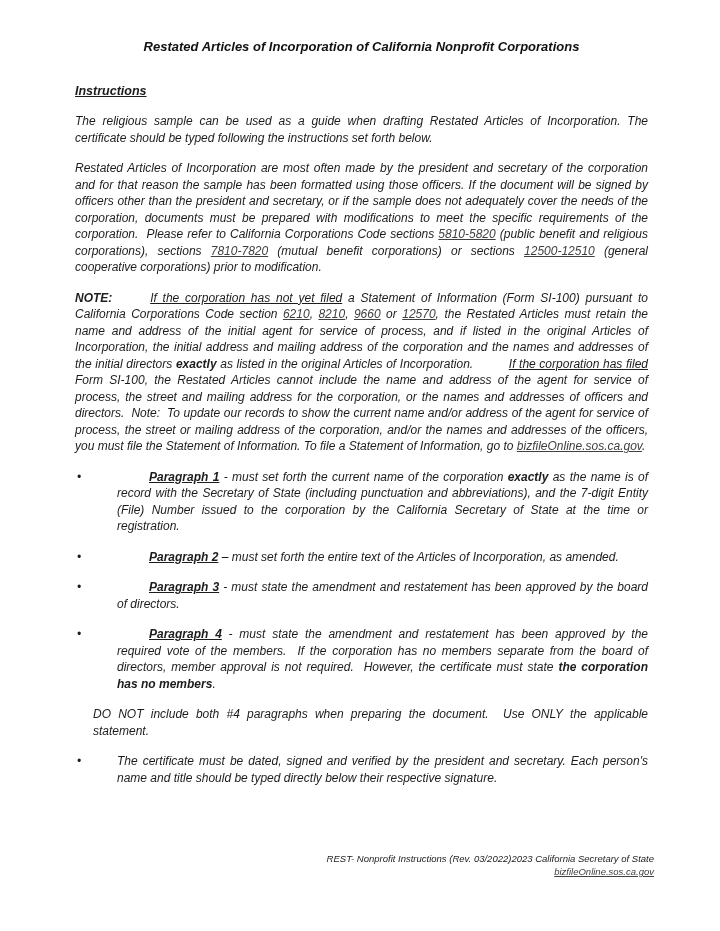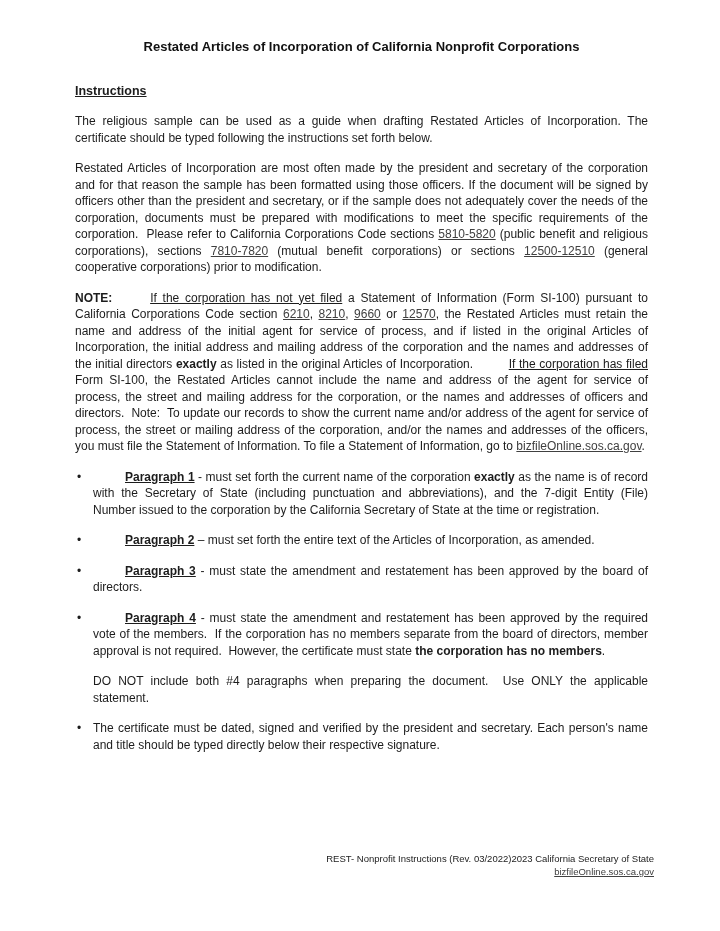--- a/index.html
+++ b/index.html
@@ -1,38 +1,38 @@
 <!DOCTYPE html>
 <html><head>
 <meta charset="utf-8">
 <style>
   html, body { margin:0; padding:0; background:#ffffff; }
   .page {
     width:720px; height:931px; position:relative; background:#ffffff;
     font-family:"Liberation Sans","DejaVu Sans",sans-serif;
     color:#1c1c1c; box-sizing:border-box;
-    padding:38px 72px 0 75px; overflow:hidden;
+    padding:38px 72px 0 75px; overflow:hidden;font-style:italic;
   }
   .title {
     font-size:13px; font-weight:bold; text-align:center;
     margin:0 0 28px 0; line-height:17px; color:#111;
   }
   .heading {
     font-size:12.5px; font-weight:bold; text-decoration:underline;
     margin:10px 0 13px 0; line-height:17px;
   }
   .body-p, .indent-p, .btxt {
     font-size:12px; line-height:16.5px; text-align:justify;
     white-space:pre-wrap;
   }
   .body-p, .indent-p { margin:0 0 14px 0; }
   .indent-p { margin-left:18px; }
   .bullet { display:flex; margin:0 0 14px 0; }
   .dot { flex:0 0 18px; width:18px; font-size:12px; line-height:16.5px; padding-left:2px; box-sizing:border-box; }
-  .btxt { flex:1; }
+  .btxt { flex:1;margin-left:24px; }
   .b { font-weight:bold; }
   .u { text-decoration:underline;padding-left:32px; }
   a.doc-link { color:#404040; text-decoration:underline; cursor:pointer; }
   .footer {
     position:absolute; left:58px; right:66px; top:843px; bottom:0;
     background:#ffffff; padding-top:9px;
     display:flex; justify-content:flex-end; align-items:flex-start;
     font-size:9.5px; line-height:13px; color:#222;
   }
   .footer-right { text-align:right; }

